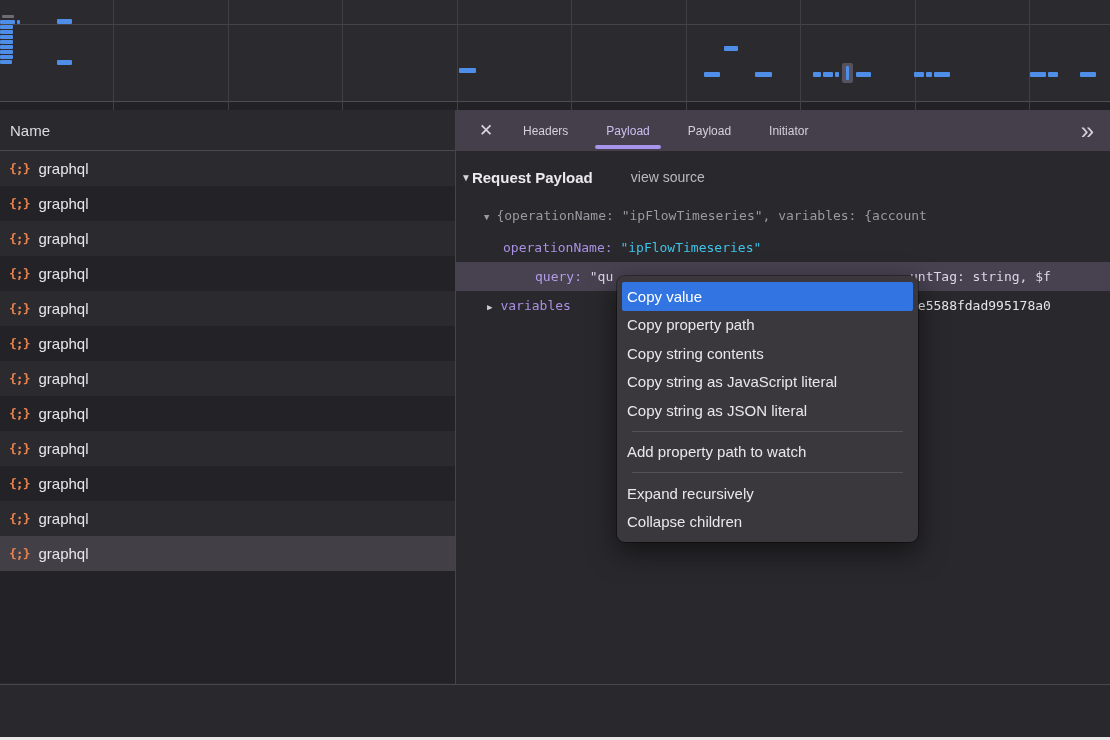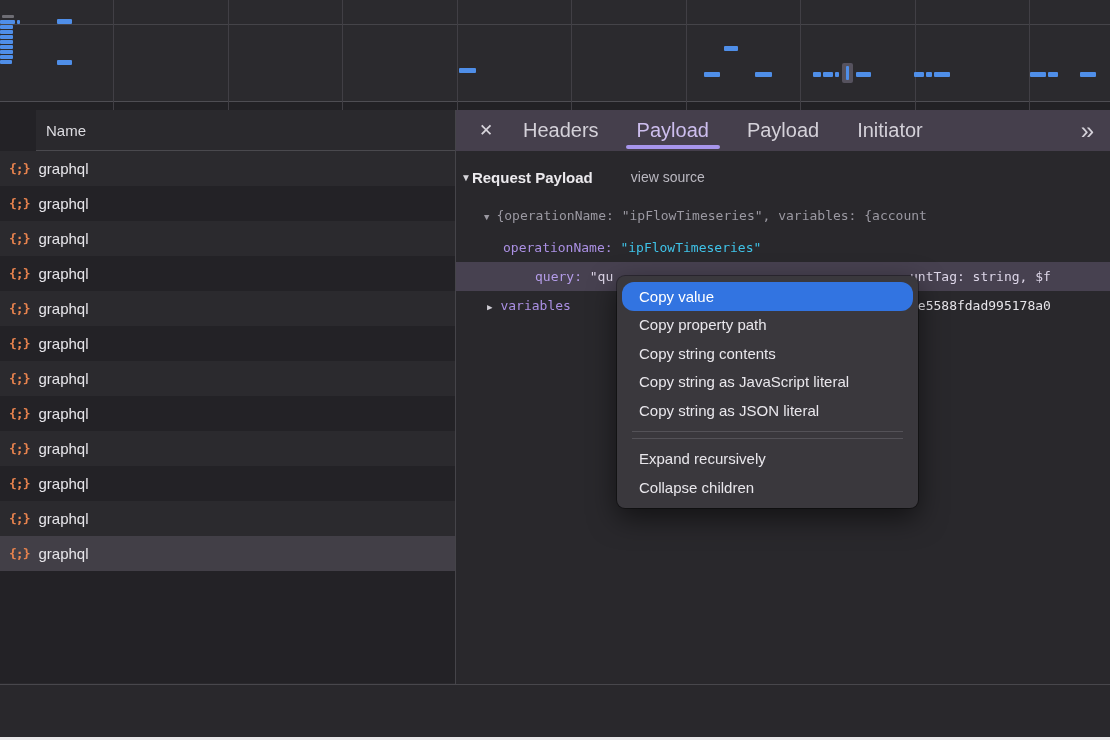--- a/index.html
+++ b/index.html
@@ -13,35 +13,35 @@
   .hline{position:absolute;left:0;width:100%;height:1px;background:#454449;}
   .hline.mid{top:24px;}
   .hline.base{top:101px;background:#4e4d53;}
   .bar{position:absolute;border-radius:1px;}
   .marker{position:absolute;background:#56525e;border-radius:2px;display:flex;align-items:center;justify-content:center;}
   .marker-tick{width:3px;height:70%;border-radius:1px;}
 
   
   .left-panel{position:absolute;left:0;top:110px;width:455px;height:573px;background:#232226;}
   .name-header{height:40px;background:#2a292d;border-bottom:1px solid #4a494e;display:flex;
-               align-items:center;padding-left:10px;color:#dddce1;font-size:15px;margin-left:36px;}
+               align-items:center;padding-left:10px;color:#dddce1;font-size:15px;}
   .req-row{height:35px;display:flex;align-items:center;padding-left:9px;gap:9px;
            font-size:15px;color:#e7e6ea;cursor:default;}
   .req-row.light{background:#2b2a2e;}
   .req-row.dark{background:#232226;}
   .req-row.selected{background:#423f47;}
   .braces-icon{font-family:"DejaVu Sans Mono",monospace;font-size:13px;font-weight:bold;
                letter-spacing:-1px;color:var(--json-icon-orange,#e8834e);}
 
   
   .right-panel{position:absolute;left:456px;top:110px;width:654px;height:573px;background:#29282c;}
   .vdivider{position:absolute;left:455px;top:110px;width:1px;height:627px;background:#454449;}
   .tab-bar{height:41px;background:#453f4c;display:flex;align-items:center;padding-left:12px;}
   .close-btn{width:36px;text-align:center;color:#d8d5dc;font-size:17px;cursor:default;}
-  .tab{padding:0 19px;height:100%;display:flex;align-items:center;color:#d4d1d9;font-size:20px;
+  .tab{padding:0 19px;height:100%;display:flex;align-items:center;color:#d4d1d9;font-size:12px;
        position:relative;cursor:default;}
   .tab.active{color:#cdbeee;}
   .tab.active::after{content:"";position:absolute;left:8px;right:8px;bottom:2px;height:4px;
        border-radius:2px;background:var(--tab-underline-purple,#a795ec);}
   .more-tabs{margin-left:auto;margin-right:16px;color:#d4d1d9;font-size:24px;line-height:1;}
 
   .payload{padding-top:14px;}
   .title-row{display:flex;align-items:center;height:24px;padding-left:5px;color:#eceaee;}
   .tri{font-size:10px;color:#d5d4d9;margin-right:1px;}
   .payload-title{font-weight:bold;font-size:15px;}
@@ -65,21 +65,21 @@
 
   
   .bottom-bar{position:absolute;left:0;top:684px;width:1110px;height:53px;background:#29282c;
               border-top:1px solid #48474c;}
   .bottom-strip{position:absolute;left:0;top:737px;width:1110px;height:3px;background:#e9e8ea;}
 
   
   .context-menu{position:absolute;left:617px;top:276px;width:291px;background:#3a383d;
       border-radius:8px;padding:6px 5px;box-shadow:0 10px 28px rgba(0,0,0,.55),0 0 0 1px rgba(0,0,0,.35);
       font-size:15px;color:#e9e7ec;z-index:10;}
-  .menu-item{height:28.5px;display:flex;align-items:center;padding-left:17px;border-radius:12px;cursor:default;}
+  .menu-item{height:28.5px;display:flex;align-items:center;padding-left:5px;border-radius:2px;cursor:default;}
   .menu-item.selected{color:#ffffff;}
   .menu-sep{height:1px;background:#545258;margin:6px 10px;}
 </style>
 </head>
 <body>
 
 <div class="screen">
 
   <div class="overview">
     <div class="ov-strip"></div>
@@ -224,18 +224,19 @@
   <div class="bottom-bar"></div>
   <div class="bottom-strip"></div>
 
   <div class="context-menu">
       <div class="menu-item selected" style="background: rgb(50, 116, 225);">Copy value</div>
       <div class="menu-item">Copy property path</div>
       <div class="menu-item">Copy string contents</div>
       <div class="menu-item">Copy string as JavaScript literal</div>
       <div class="menu-item">Copy string as JSON literal</div>
       <div class="menu-sep"></div>
+      <div class="menu-item">Add property path to watch</div>
       <div class="menu-sep"></div>
       <div class="menu-item">Expand recursively</div>
       <div class="menu-item">Collapse children</div>
     </div>
 
 </div>
 
 </body></html>

